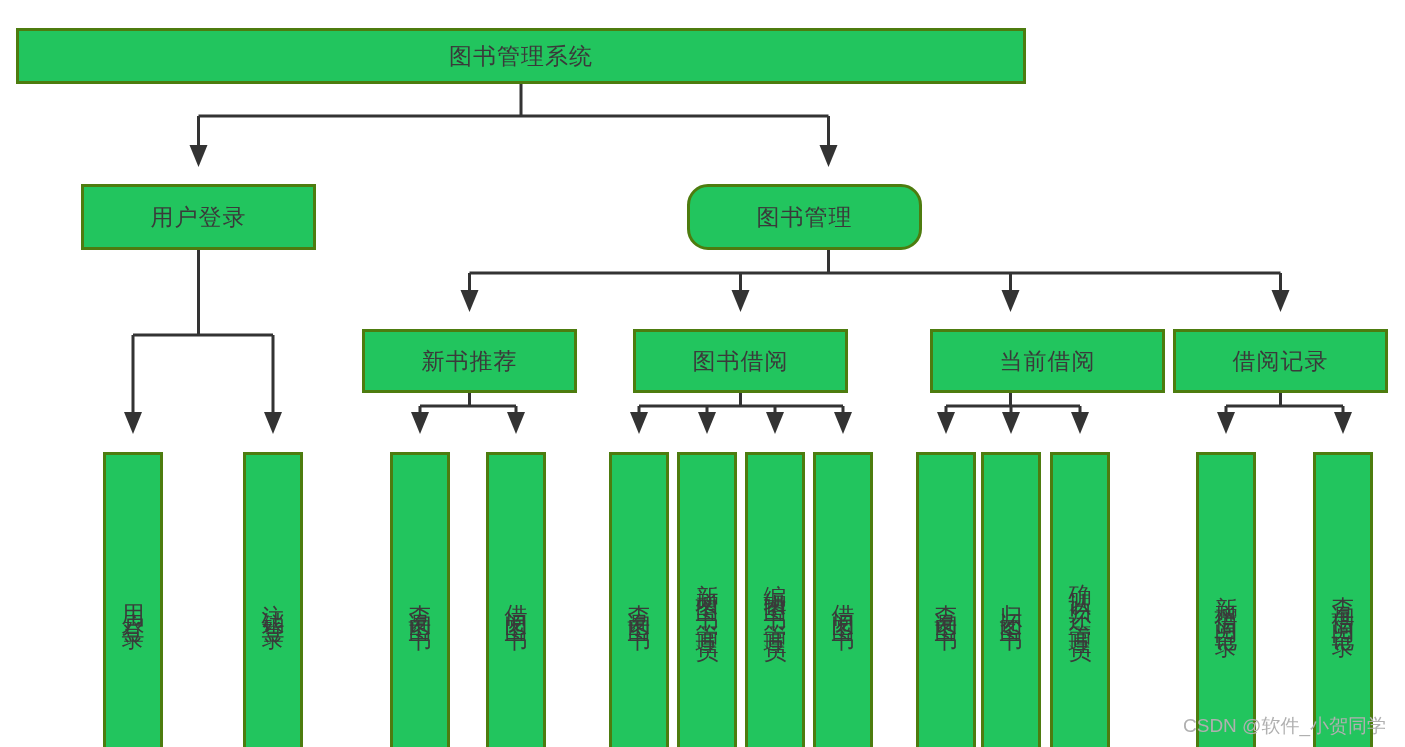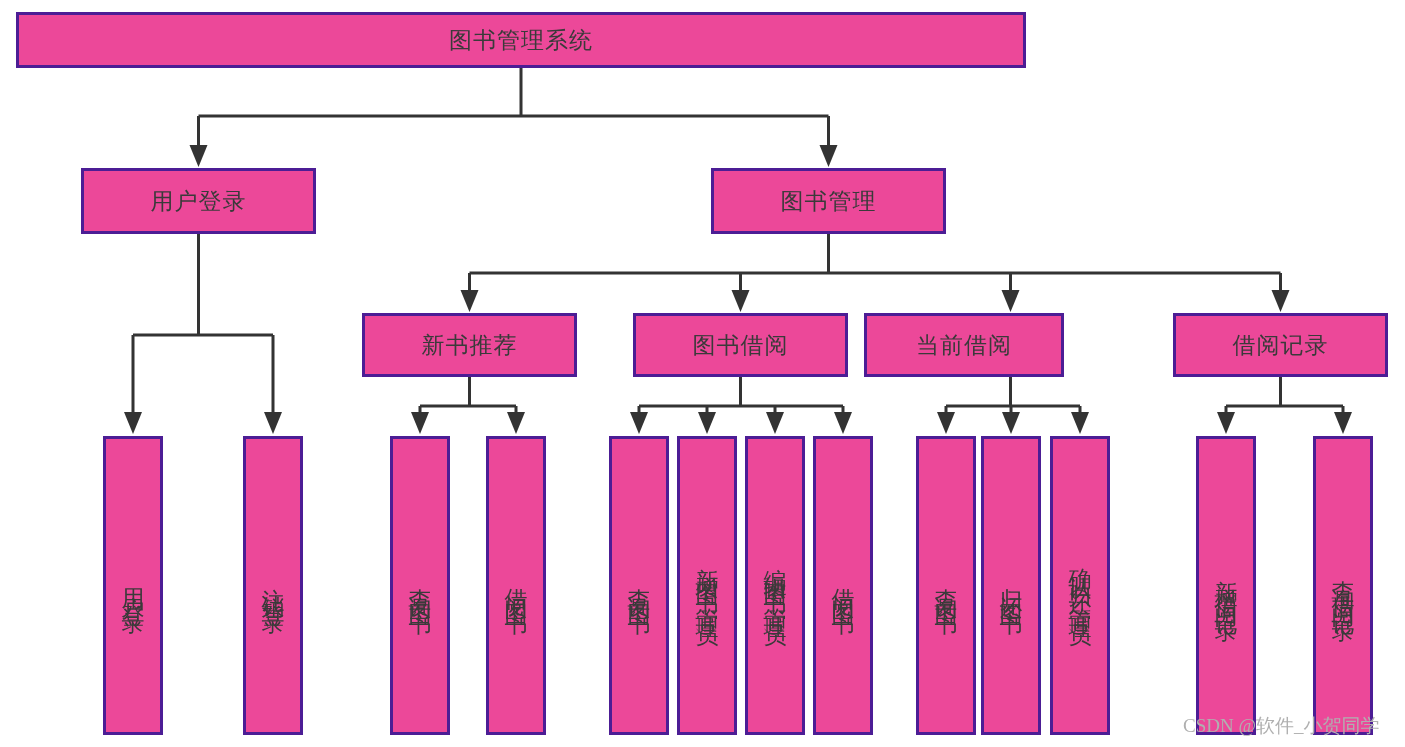--- a/index.html
+++ b/index.html
@@ -21,27 +21,28 @@
     stroke-width: 3;
     fill: none;
   }
   .connectors polygon {
     fill: #333333;
     stroke: none;
   }
   .box {
     position: absolute;
     box-sizing: border-box;
-    background: #ec4899;
-    border: 3px solid #4c1d95;
+    background: #22c55e;
+    border: 3px solid #4d7c0f;
     display: flex;
     align-items: center;
     justify-content: center;
     color: #3a3a3a;
     z-index: 1;
+    margin-top: 16px;
   }
   .box .hlabel {
     font-size: 23px;
     letter-spacing: 1px;
     white-space: nowrap;
   }
   .box .vlabel {
     writing-mode: vertical-rl;
     text-orientation: mixed;
     font-size: 23px;
@@ -50,21 +51,20 @@
     white-space: nowrap;
   }
   .watermark {
     position: absolute;
     left: 1183px;
     top: 713px;
     font-size: 19px;
     color: #b0b0b0;
     white-space: nowrap;
     z-index: 2;
-    font-family: Liberation Serif, serif;
   }
 </style>
 </head>
 <body>
 
 <div class="canvas">
 
   <svg class="connectors" width="1405" height="747" viewBox="0 0 1405 747">
 
     <g>
@@ -115,31 +115,31 @@
     </g>
   </svg>
 
   <div class="box" style="left:16px; top:12px; width:1010px; height:56px;">
     <span class="hlabel">图书管理系统</span>
   </div>
 
   <div class="box" style="left:81px; top:168px; width:235px; height:66px;">
     <span class="hlabel">用户登录</span>
   </div>
-  <div class="box" style="left:711px; top:168px; width:235px; height:66px;">
+  <div class="box" style="left:687px; top:168px; width:235px; height:66px;border-radius:21px;">
     <span class="hlabel">图书管理</span>
   </div>
 
   <div class="box" style="left:633px; top:313px; width:215px; height:64px;">
     <span class="hlabel">图书借阅</span>
   </div>
   <div class="box" style="left:362px; top:313px; width:215px; height:64px;">
     <span class="hlabel">新书推荐</span>
   </div>
-  <div class="box" style="left:864px; top:313px; width:200px; height:64px;align-items:center;">
+  <div class="box" style="left:930px; top:313px; width:235px; height:64px;align-items:center;">
     <span class="hlabel">当前借阅</span>
   </div>
   <div class="box" style="left:1173px; top:313px; width:215px; height:64px;">
     <span class="hlabel">借阅记录</span>
   </div>
 
   <div class="box" style="left:103px; top:436px; width:60px; height:299px;">
     <span class="vlabel">用户登录</span>
   </div>
   <div class="box" style="left:243px; top:436px; width:60px; height:299px;">

